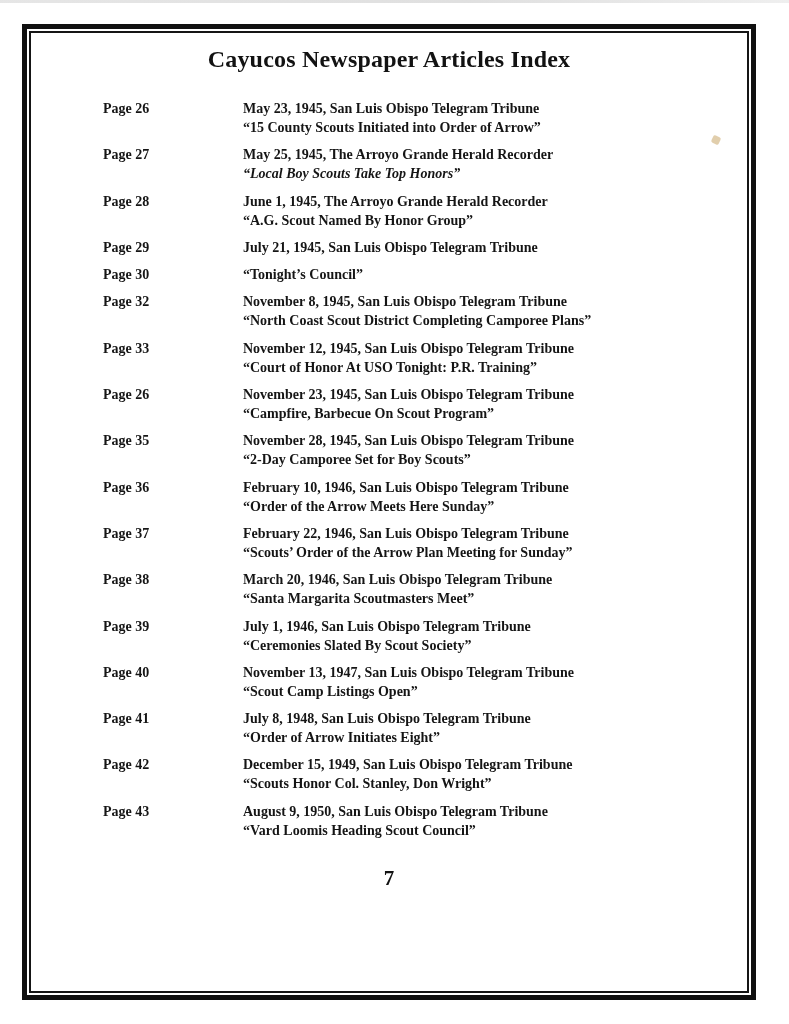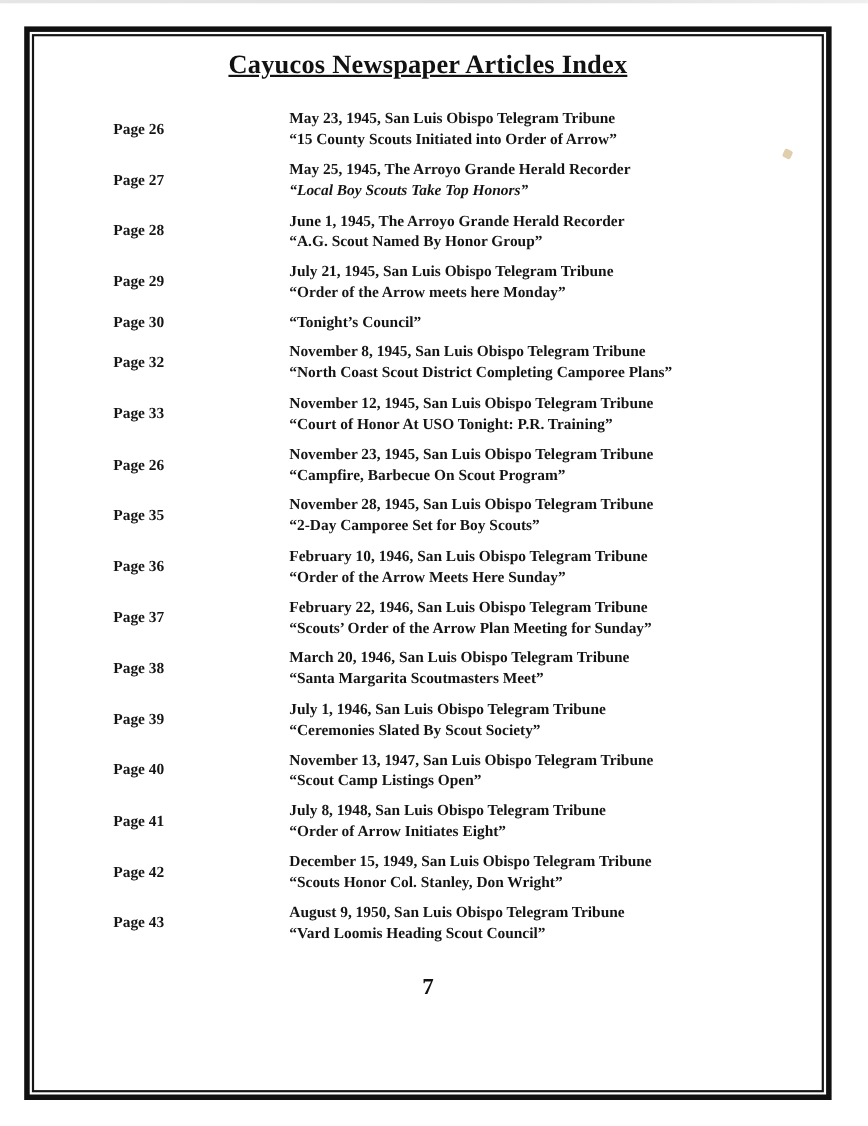--- a/index.html
+++ b/index.html
@@ -60,32 +60,30 @@
     padding: 0;
   }
   .doc-title {
     margin: 10px 0 0 0;
     text-align: center;
     font-size: 24px;
     font-weight: bold;
     line-height: 32px;
     letter-spacing: 0.2px;
     color: #121212;
-    text-decoration: underline;
   }
   .entries {
     margin-top: 24px;
     padding-left: 72px;
     padding-right: 20px;
   }
   .entry {
     display: flex;
-    align-items: center;
+    align-items: flex-start;
     margin-bottom: 8.3px;
-    gap: 20px;
   }
   .entry-page {
     width: 140px;
     flex: 0 0 140px;
     font-size: 14px;
     font-weight: bold;
     line-height: 19px;
   }
   .entry-body {
     flex: 1 1 auto;
@@ -142,21 +140,20 @@
             <div class="entry-body">
               <div class="entry-source">June 1, 1945, The Arroyo Grande Herald Recorder</div>
               <div class="entry-title">“A.G. Scout Named By Honor Group”</div>
             </div>
           </div>
 
           <div class="entry">
             <div class="entry-page">Page 29</div>
             <div class="entry-body">
               <div class="entry-source">July 21, 1945, San Luis Obispo Telegram Tribune</div>
-              <div class="entry-title">“Order of the Arrow meets here Monday”</div>
             </div>
           </div>
 
           <div class="entry">
             <div class="entry-page">Page 30</div>
             <div class="entry-body">
               <div class="entry-title">“Tonight’s Council”</div>
             </div>
           </div>
 

